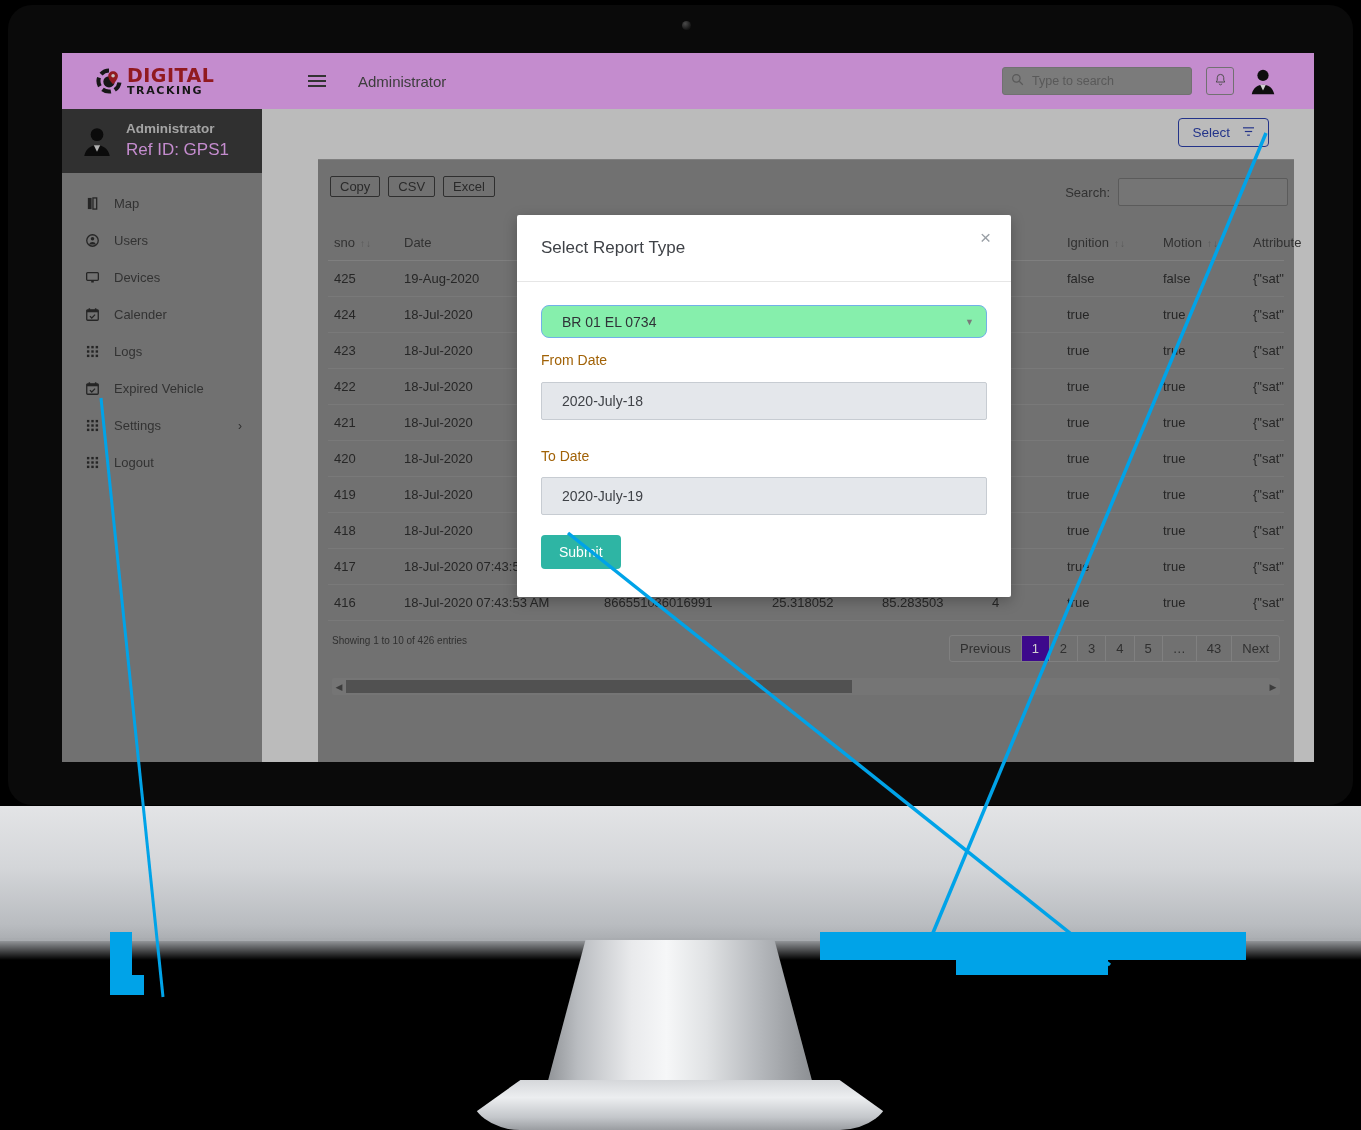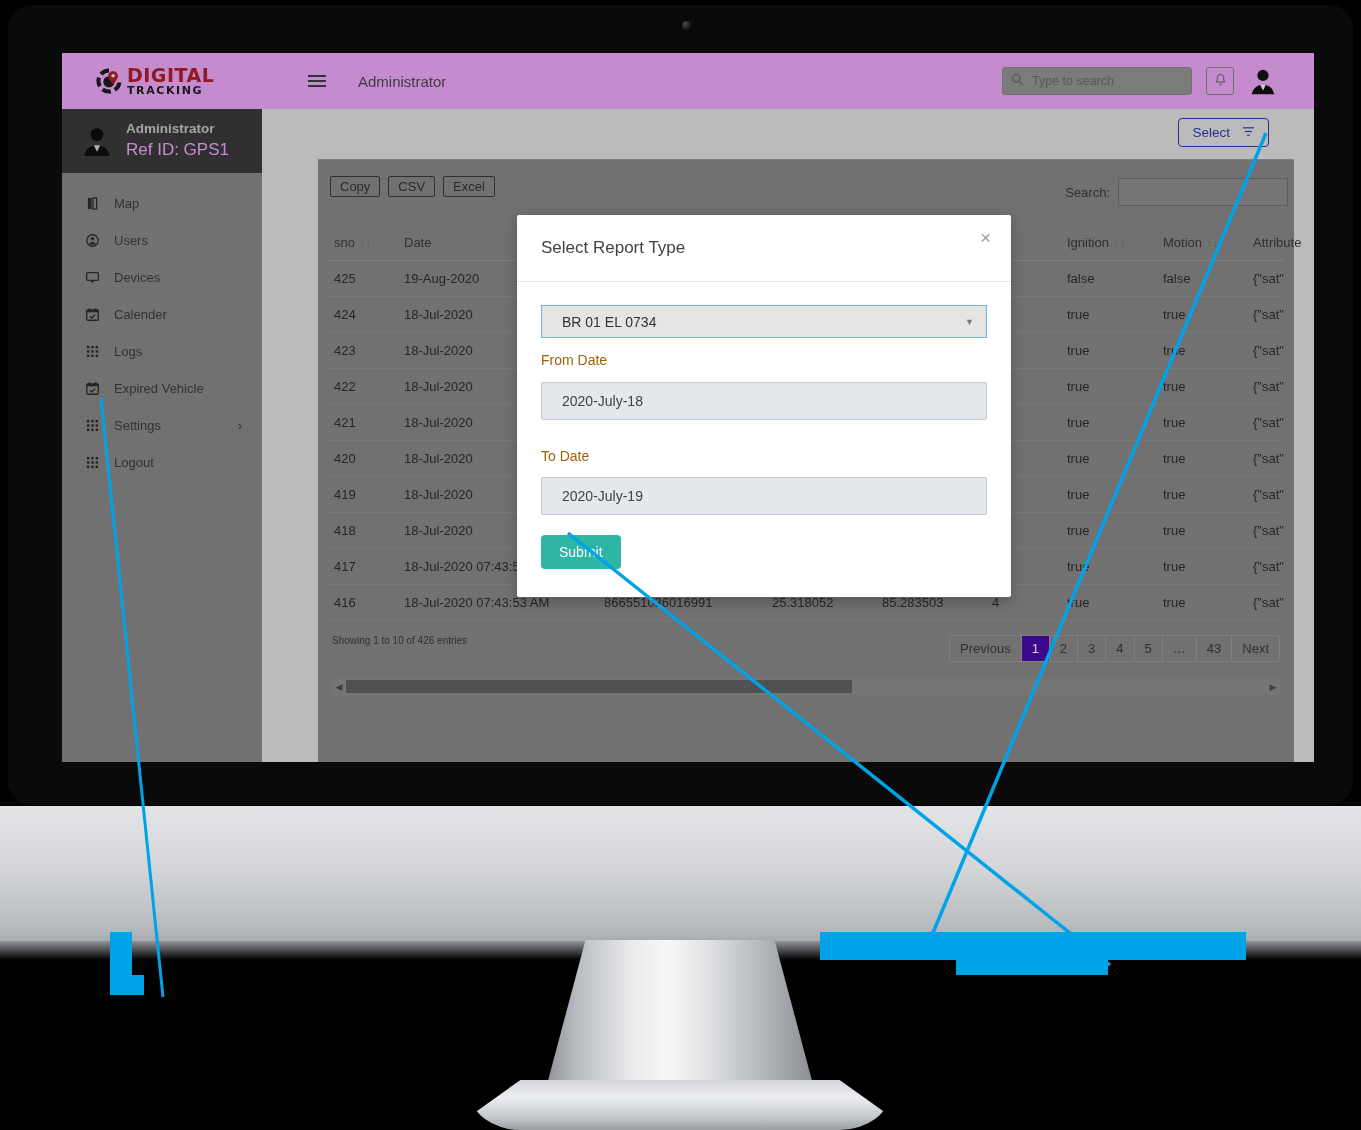--- a/index.html
+++ b/index.html
@@ -167,22 +167,22 @@
   .modal-head {
     height: 67px; border-bottom: 1px solid #e6e6e6; display: flex; align-items: center;
     padding: 0 24px; position: relative;
   }
   .modal-title { font-size: 17px; color: #3f4247; }
   .modal-close {
     position: absolute; right: 20px; top: 13px; font-size: 19px; color: #9aa0a6; cursor: pointer; line-height: 1;
   }
   .modal-body { padding: 23px 24px 28px 24px; }
   .mselect {
-    width: 100%; height: 33px; border: 1px solid #72b0e8; border-radius: 0;
-    display: flex; align-items: center; padding: 0 10px 0 20px; position: relative; background: #e5e5e5;
+    width: 100%; height: 33px; border: 1px solid #72b0e8; border-radius: 8px;
+    display: flex; align-items: center; padding: 0 10px 0 20px; position: relative; background: #86efac;
   }
   .mselect .val { font-size: 14px; color: #2f3337; }
   .mselect .caret { position: absolute; right: 12px; color: #7a7a7a; font-size: 9px; }
   .mlabel { font-size: 14px; color: #a16207; margin: 14px 0 0 0; }
   .mdate {
     width: 100%; height: 38px; margin-top: 14px; background: #e4e7eb; border: 1px solid #c7ccd2;
     border-radius: 2px; display: flex; align-items: center; padding: 0 10px 0 20px;
     font-size: 14px; color: #3f4247;
   }
   .mdate.to { margin-top: 13px; }

